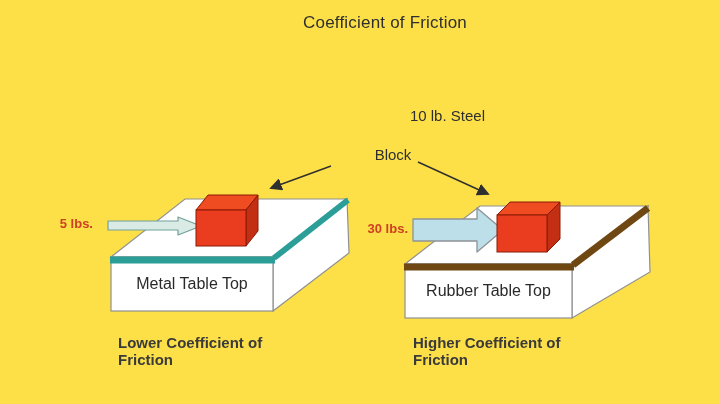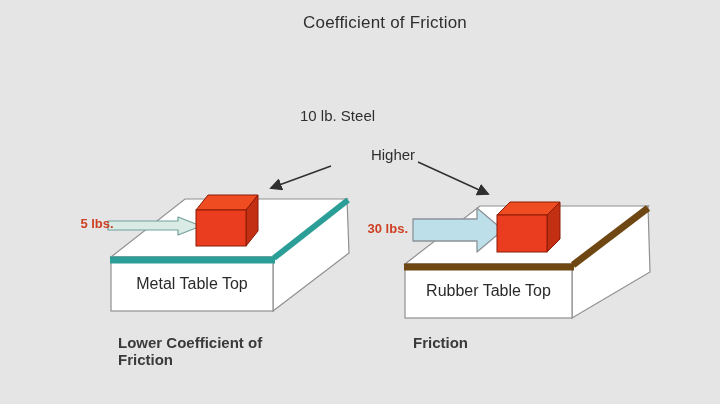--- a/index.html
+++ b/index.html
@@ -1,25 +1,25 @@
 <!DOCTYPE html>
 <html><head>
 <meta charset="utf-8">
 <style>
   html,body{margin:0;padding:0;background:#ffffff;}
   .stage{
-    position:relative;width:720px;height:404px;background:#e5e5e5;overflow:hidden;
+    position:relative;width:720px;height:404px;background:#fde047;overflow:hidden;
     font-family:"Liberation Sans",sans-serif;color:#2f2f2f;
   }
   .abs{position:absolute;}
   .title{left:240px;top:13px;width:290px;text-align:center;font-size:17px;letter-spacing:.2px;}
-  .ann1{left:300px;top:107px;width:185px;text-align:left;font-size:15px;}
+  .ann1{left:300px;top:107px;width:185px;text-align:right;font-size:15px;}
   .ann2{left:330px;top:146px;width:126px;text-align:center;font-size:15px;}
   .force{font-size:13px;font-weight:700;color:#cd4023;text-align:right;}
-  .force-left{left:75px;top:216px;width:44px;text-align:center;}
+  .force-left{left:49px;top:216px;width:44px;}
   .force-right{left:354px;top:221px;width:54px;}
   .surface-label{display:flex;align-items:center;justify-content:center;font-size:16px;color:#2a2a2a;}
   .surface-left{left:111px;top:257px;width:162px;height:54px;}
   .surface-right{left:405px;top:264px;width:167px;height:54px;}
   .caption{font-size:15px;font-weight:700;line-height:17px;color:#3a3a3a;}
   .caption-left{left:118px;top:334px;width:170px;}
   .caption-right{left:413px;top:334px;width:170px;}
   svg{position:absolute;left:0;top:0;}
 </style>
 </head>
@@ -66,30 +66,31 @@
     <g>
       <polygon points="497,215 510,202 560,202 547,215" stroke="#8c1a06" stroke-width="1" fill="#f04c22"></polygon>
       <polygon points="547,215 560,202 560,239 547,252" stroke="#8c1a06" stroke-width="1" fill="#c32f12"></polygon>
       <rect x="497" y="215" width="50" height="37" stroke="#8c1a06" stroke-width="1" fill="#ea3c1e"></rect>
     </g>
   </svg>
 
   <div class="abs title">Coefficient of Friction</div>
 
   <div class="abs ann1">10 lb. Steel</div>
-  <div class="abs ann2">Higher</div>
+  <div class="abs ann2">Block</div>
 
   <div class="abs force force-left">5 lbs.</div>
   <div class="abs force force-right">30 lbs.</div>
 
   <div class="abs surface-label surface-right">Rubber Table Top</div>
   <div class="abs surface-label surface-left">Metal Table Top</div>
 
   <div class="abs caption caption-left">
     <div>Lower Coefficient of</div>
     <div>Friction</div>
   </div>
 
   <div class="abs caption caption-right">
+    <div>Higher Coefficient of</div>
     <div>Friction</div>
   </div>
 
 </div>
 
 </body></html>

